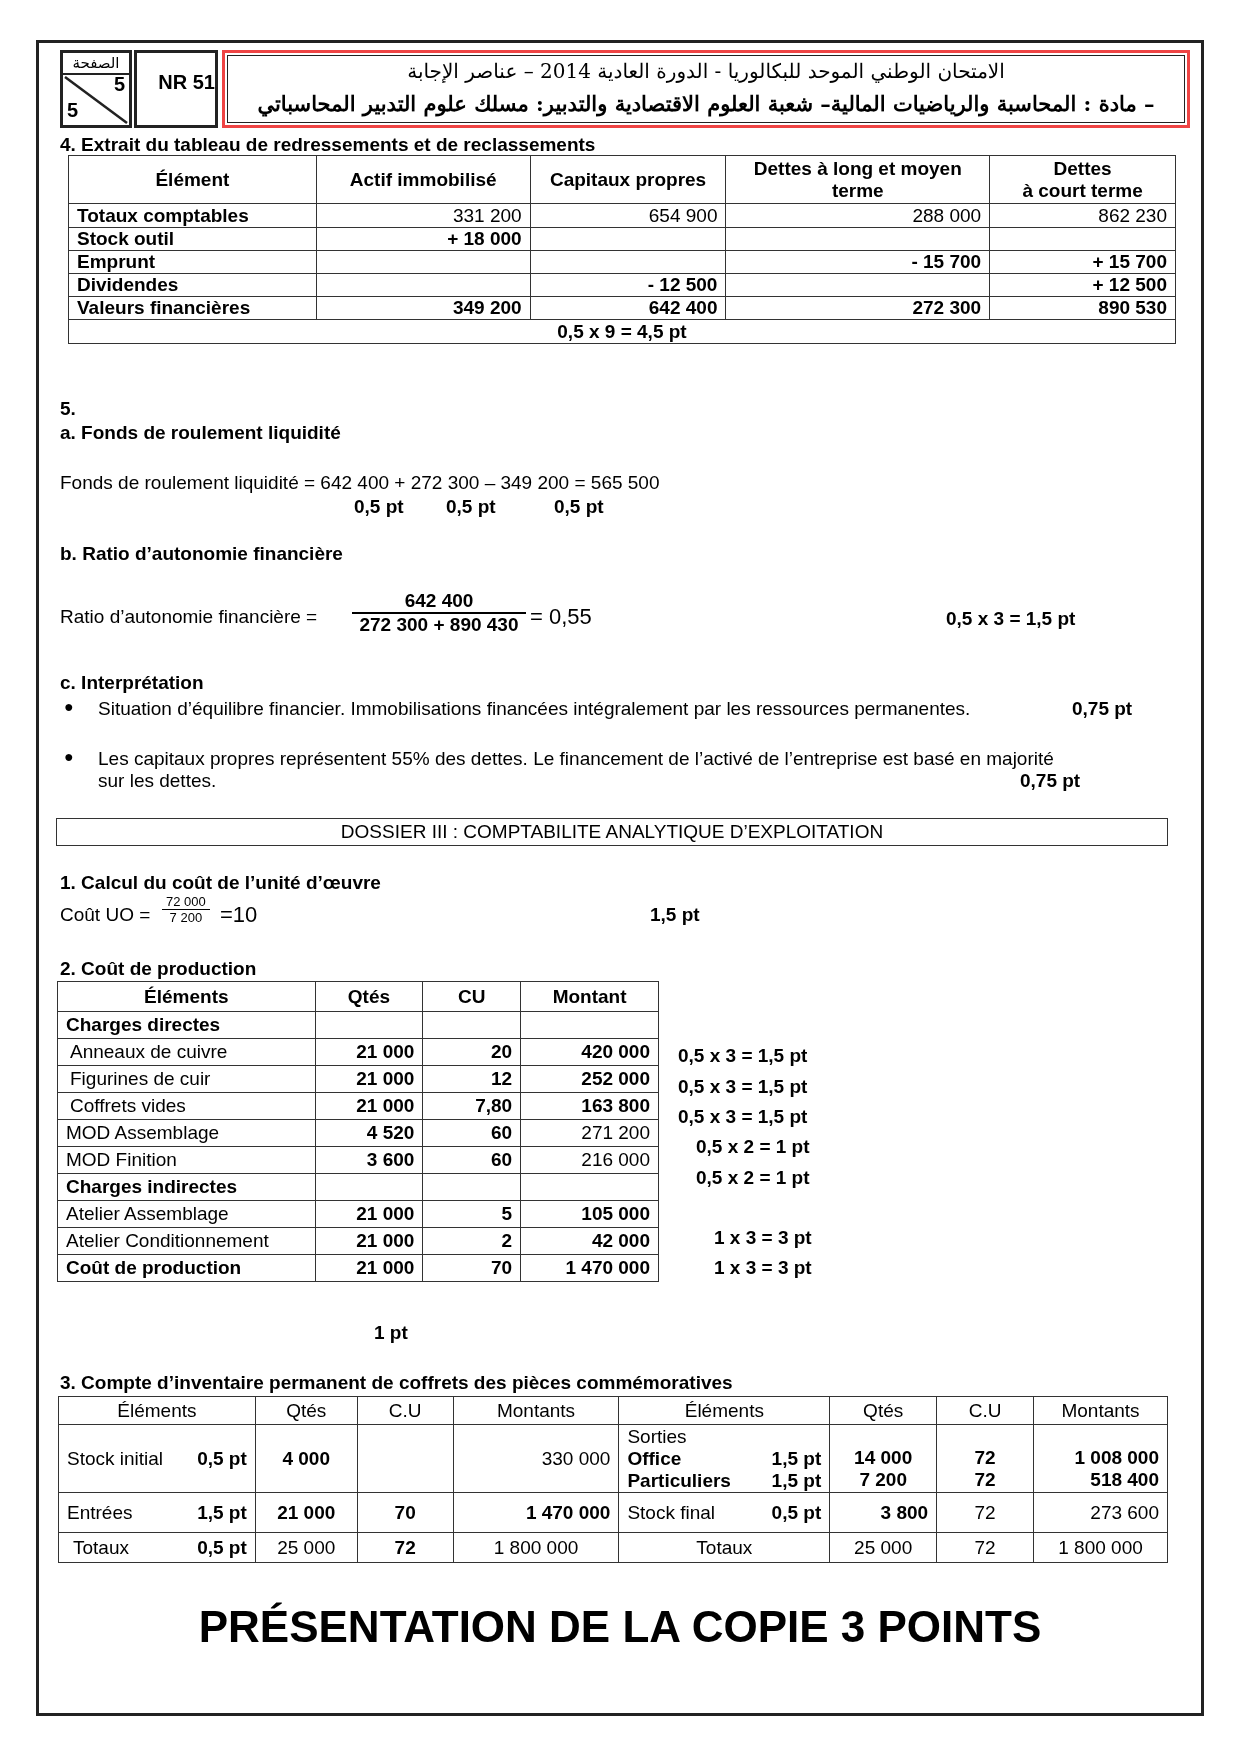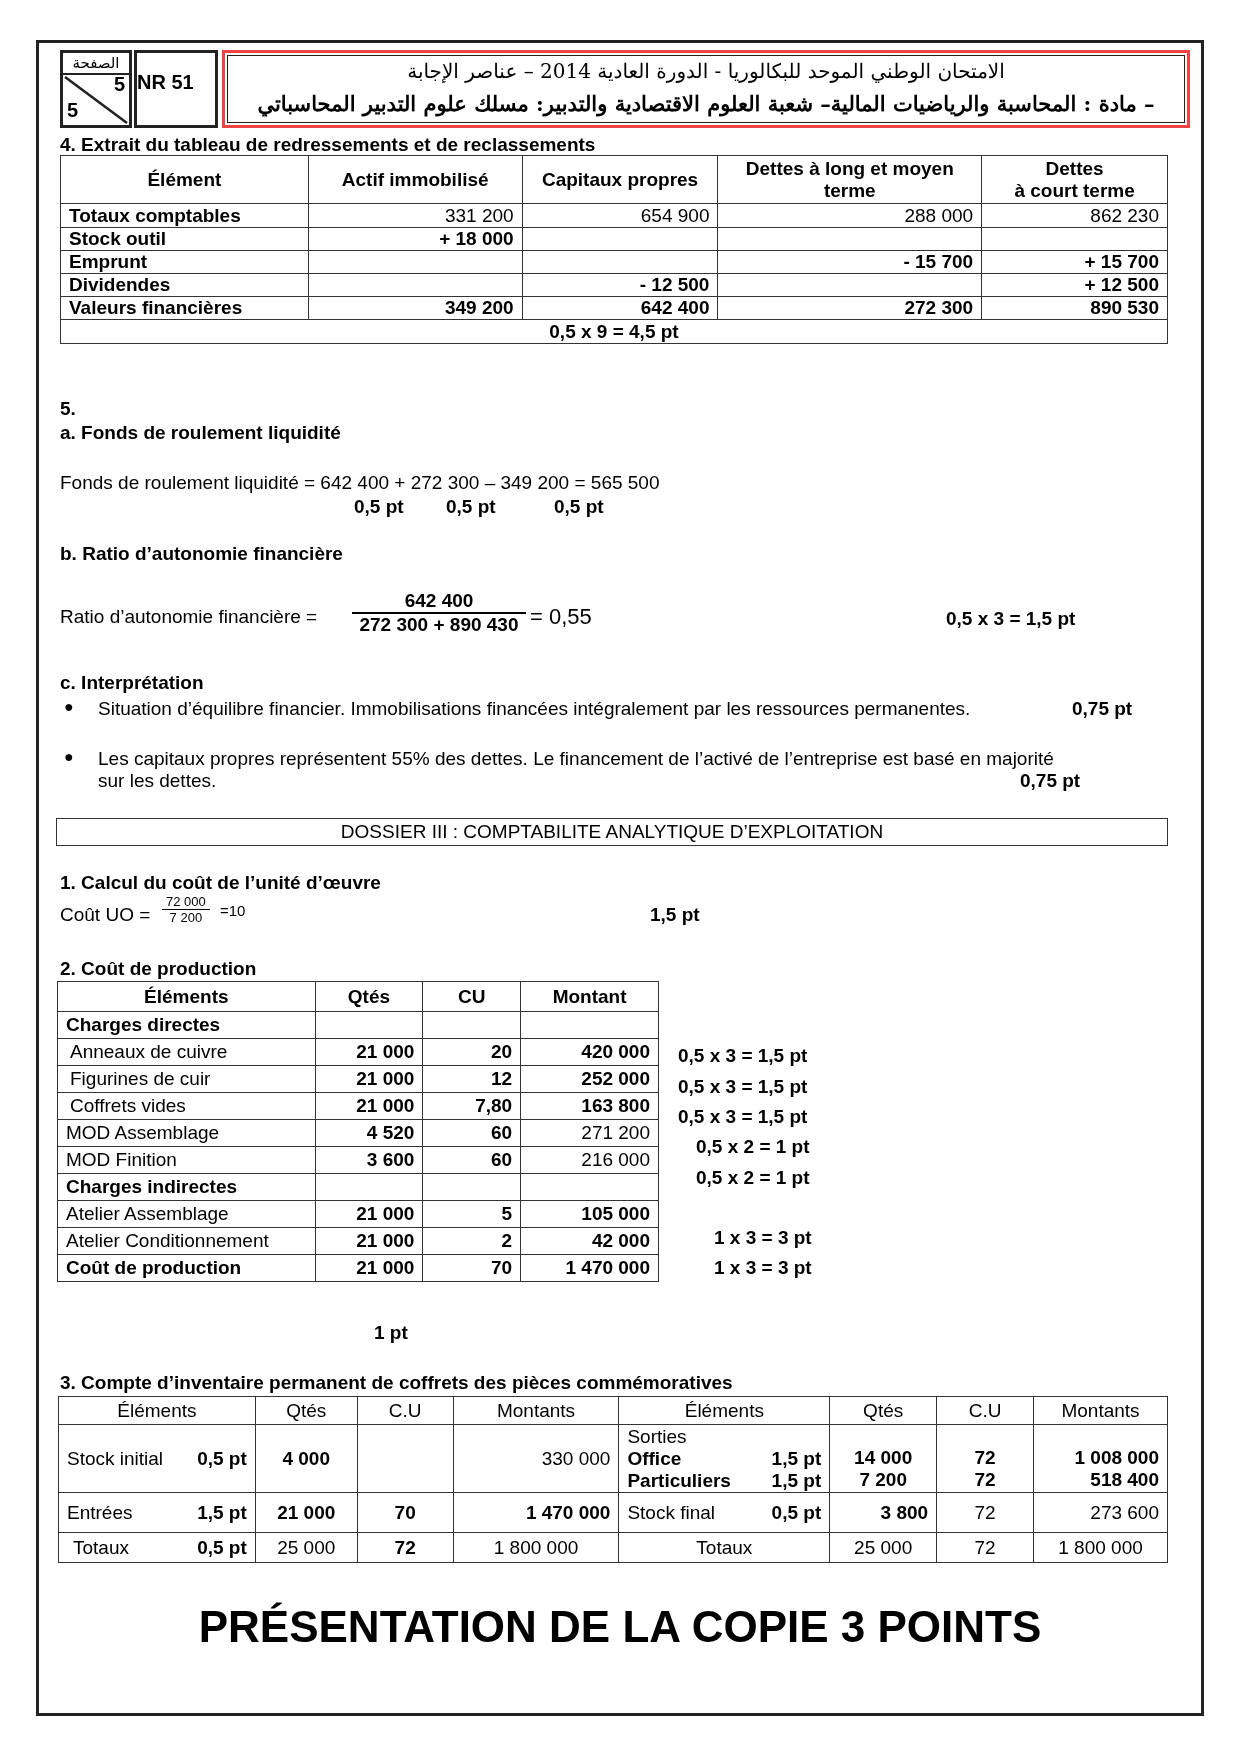--- a/index.html
+++ b/index.html
@@ -4,21 +4,21 @@
 <style>
   * { box-sizing: border-box; margin: 0; padding: 0; }
   html, body { width: 1240px; height: 1754px; background: #ffffff; }
   body { font-family: "Liberation Sans", sans-serif; color: #000; font-size: 19px; position: relative; }
   .frame { position: absolute; left: 36px; top: 40px; width: 1168px; height: 1676px; border: 3px solid #222; }
   .hdr-page { position: absolute; left: 60px; top: 50px; width: 72px; height: 78px; border: 3px solid #222; }
   .hdr-page .lbl { height: 22px; border-bottom: 2px solid #222; text-align: center; font-size: 15px; line-height: 20px; font-family: "DejaVu Sans", sans-serif; }
   .hdr-page .diag { position: absolute; left: 0; top: 22px; width: 66px; height: 50px; }
   .hdr-page .n1 { position: absolute; right: 4px; top: 20px; font-size: 20px; font-weight: bold; }
   .hdr-page .n2 { position: absolute; left: 4px; top: 46px; font-size: 20px; font-weight: bold; }
-  .hdr-nr { position: absolute; left: 134px; top: 50px; width: 84px; height: 78px; border: 3px solid #222; font-weight: bold; font-size: 20px; text-align: left; padding-top: 18px; }
+  .hdr-nr { position: absolute; left: 134px; top: 50px; width: 84px; height: 78px; border: 3px solid #222; font-weight: bold; font-size: 20px; text-align: right; padding-top: 18px; }
   .hdr-title { position: absolute; left: 222px; top: 50px; width: 968px; height: 78px; border: 3px solid #ef4444; outline: 1px solid #222; outline-offset: -6px; text-align: center; font-family: "DejaVu Serif", serif; }
   .hdr-title .l1 { font-size: 20px; margin-top: 6px; direction: rtl; }
   .hdr-title .l2 { font-size: 21px; font-weight: bold; margin-top: 8px; direction: rtl; }
   .h { font-weight: bold; position: absolute; left: 60px; font-size: 19px; }
   .t { position: absolute; left: 60px; font-size: 19px; }
   table { border-collapse: collapse; position: absolute; }
   td, th { border: 1.5px solid #333; font-size: 19px; padding: 0 8px; }
   .r { text-align: right; }
   .c { text-align: center; }
   .b { font-weight: bold; }
@@ -41,21 +41,21 @@
   <span class="n1">5</span>
   <span class="n2">5</span>
 </div>
 <div class="hdr-nr">NR 51</div>
 <div class="hdr-title">
   <div class="l1">الامتحان الوطني الموحد للبكالوريا - الدورة العادية 2014 – عناصر الإجابة</div>
   <div class="l2">– مادة : المحاسبة والرياضيات المالية– شعبة العلوم الاقتصادية والتدبير: مسلك علوم التدبير المحاسباتي</div>
 </div>
 
 <div class="h" style="top:134px;">4. Extrait du tableau de redressements et de reclassements</div>
-<table style="left:60px; top:155px; width:1108px;">
+<table style="left:68px; top:155px; width:1108px;">
   <colgroup>
       <col style="width:248px">
       <col style="width:214px">
       <col style="width:196px">
       <col style="width:264px">
       <col style="width:186px">
     </colgroup>
   <tbody>
       <tr style="height:48px;">
     <th class="c">Élément</th>
@@ -137,21 +137,21 @@
 <div class="b" style="position:absolute; left:1020px; top:770px;">0,75 pt</div>
 
 <div class="dossier">DOSSIER III :  COMPTABILITE ANALYTIQUE D’EXPLOITATION</div>
 
 <div class="h" style="top:872px;">1. Calcul  du coût de l’unité d’œuvre</div>
 <div class="t" style="top:904px;">Coût UO =</div>
 <div style="position:absolute; left:162px; top:894px; font-size:13px;" class="frac">
   <div class="num" style="border-bottom-width:1.5px; padding:0 4px;">72 000</div>
   <div>7 200</div>
 </div>
-<div style="position:absolute; left:220px; top:902px; font-size:15px;">=10</div>
+<div style="position:absolute; left:220px; top:902px; font-size:22px;">=10</div>
 <div class="b" style="position:absolute; left:650px; top:904px;">1,5 pt</div>
 
 <div class="h" style="top:958px;">2. Coût de production</div>
 <table style="left:57px; top:981px; width:602px;">
   <colgroup>
       <col style="width:258px">
       <col style="width:108px">
       <col style="width:98px">
       <col style="width:138px">
     </colgroup>

